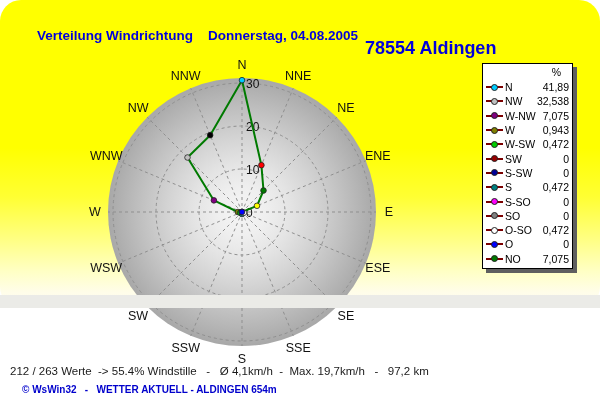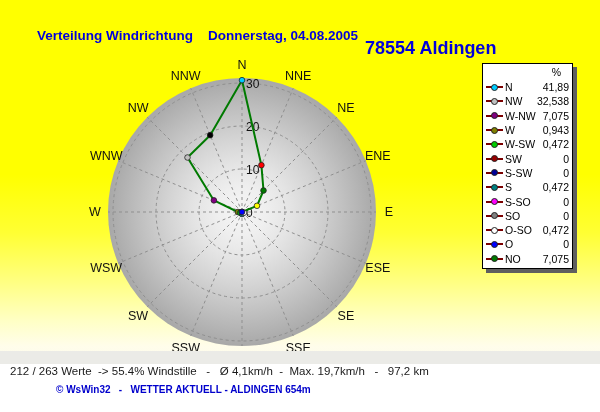--- a/index.html
+++ b/index.html
@@ -1,30 +1,30 @@
 <!DOCTYPE html>
 <html><head>
 <meta charset="utf-8">
 <style>
   html,body{margin:0;padding:0;width:600px;height:412px;overflow:hidden;
     font-family:"Liberation Sans", sans-serif;}
-  .page{position:relative;width:600px;height:364px;
+  .page{position:relative;width:600px;height:308px;
     background:linear-gradient(180deg,#ffff00 0%,#ffff00 48%,#ffff33 64%,
-      #ffff85 78%,#ffffc4 88%,#fffdea 95%,#fcfbf0 100%);}
+      #ffff85 78%,#ffffc4 88%,#fffdea 95%,#fcfbf0 100%);border-radius:21px;}
   .bottom-strip{position:absolute;left:0;bottom:0;width:600px;height:13px;
     background:#ebebe7;}
   .title-line{position:absolute;left:22px;top:13px;font-size:13.5px;
     font-weight:bold;color:#0000dc;white-space:pre;}
   .title-line .date{margin-left:15px;}
   .station{position:absolute;left:365px;top:38px;font-size:18px;
     font-weight:bold;color:#0000dc;}
   .status-line{position:absolute;left:10px;top:365px;font-size:11.5px;
     color:#1a1a1a;white-space:pre;}
   .footer-line{position:absolute;left:22px;top:384px;font-size:10px;
-    font-weight:bold;color:#0000cc;white-space:pre;margin-left:34px;}
+    font-weight:bold;color:#0000cc;white-space:pre;}
   svg.rose{position:absolute;left:0;top:0;}
   
   .legend{position:absolute;left:482px;top:63px;width:91px;background:#ffffff;
     border:1px solid #000;box-shadow:4px 4px 0 #5f5f5f;box-sizing:border-box;
     padding:1px 0 2px 0;font-size:10.5px;color:#000;}
   .lheader{height:15px;line-height:15px;text-align:right;padding-right:11px;}
   .lrow{display:flex;align-items:center;height:14.3px;padding:0 3px;}
   .lswatch{position:relative;width:17px;height:9px;flex:0 0 17px;}
   .lline{position:absolute;left:0;right:0;top:3.5px;height:2px;}
   .ldot{position:absolute;left:5px;top:1px;width:7px;height:7px;

